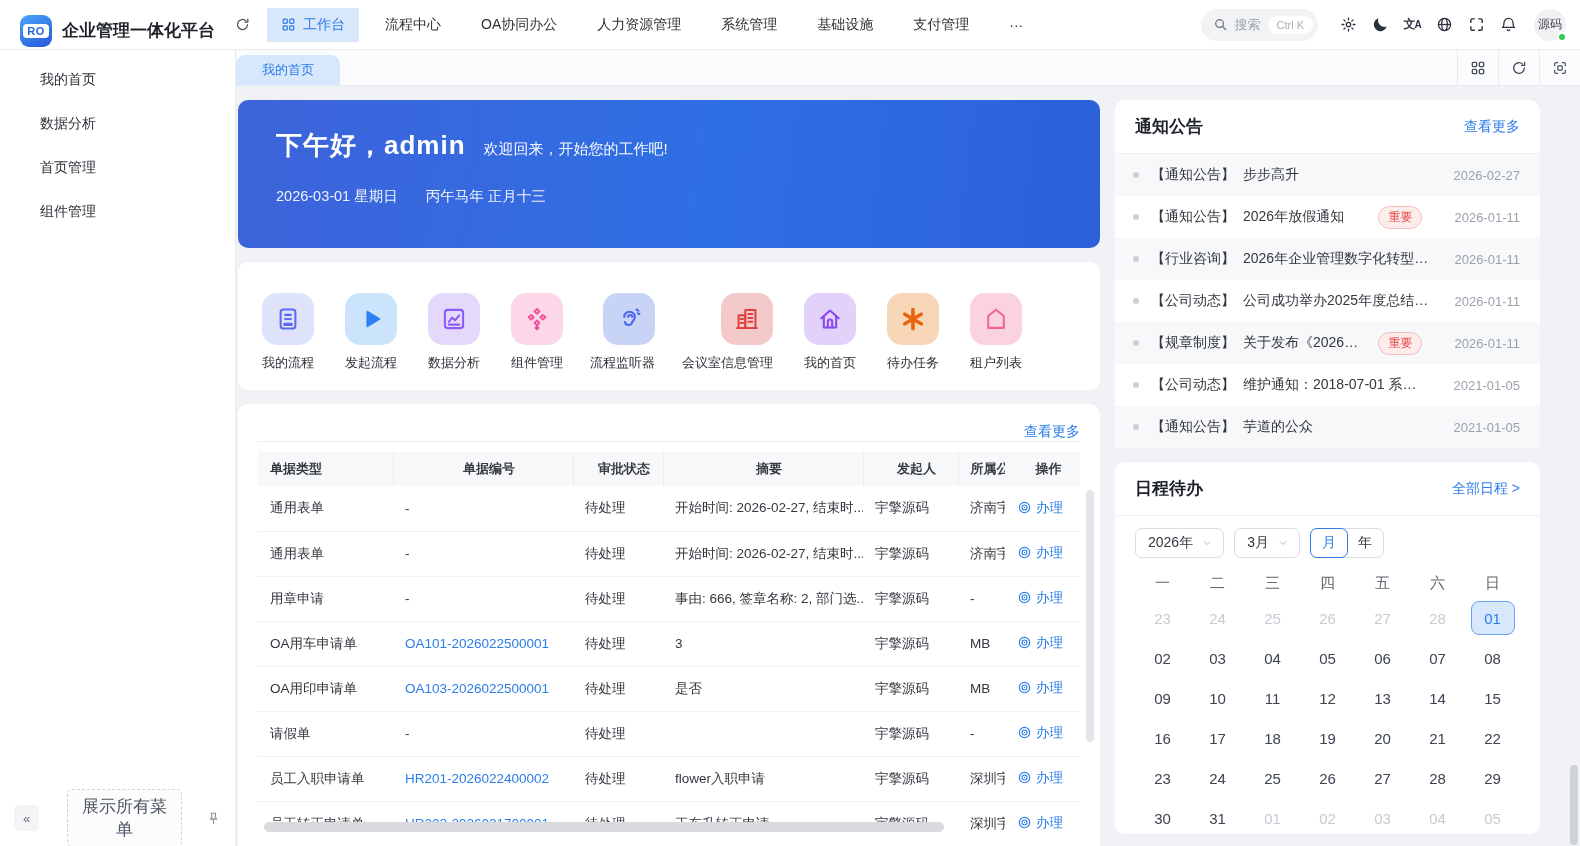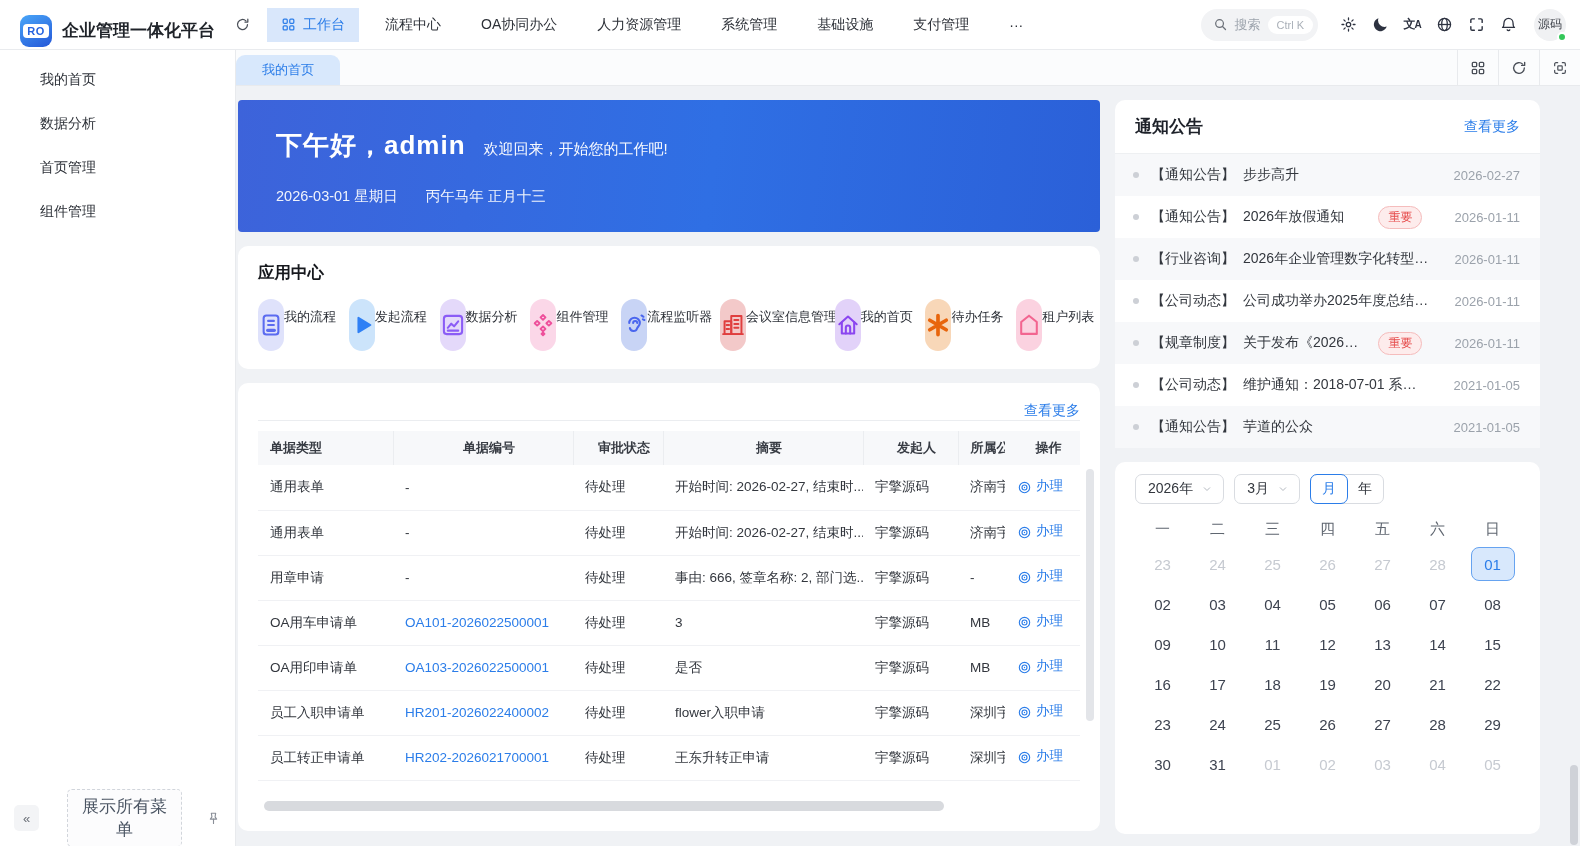--- a/index.html
+++ b/index.html
@@ -52,32 +52,32 @@
   .tab-actions { margin-left:auto; display:flex; height:100%; }
   .tab-act { width:41px; height:100%; display:flex; align-items:center; justify-content:center; border-left:1px solid #e8eaed; color:#4a4f58; background:none; border-top:none; border-right:none; border-bottom:none; cursor:pointer; }
   .tab-act svg { width:16px; height:16px; }
 
   .content { flex:1; display:flex; gap:15px; padding:14px 40px 0 2px; min-height:0; overflow:hidden; }
   .main-col { flex:1; min-width:0; }
   .right-col { width:425px; flex:none; }
   .card { background:#fff; border-radius:10px; }
 
   
-  .banner { height:132px; border-radius:4px; background:linear-gradient(97deg,#3d63da 0%,#2f6fe4 55%,#2b60d8 100%); color:#fff; padding:28px 38px; }
+  .banner { height:148px; border-radius:10px; background:linear-gradient(97deg,#3d63da 0%,#2f6fe4 55%,#2b60d8 100%); color:#fff; padding:28px 38px; }
   .banner-line1 { display:flex; align-items:baseline; }
   .greeting { font-size:26px; font-weight:700; letter-spacing:1px; }
   .welcome { font-size:15px; margin-left:18px; opacity:.96; }
   .banner-line2 { margin-top:24px; font-size:14.5px; opacity:.92; display:flex; }
   .lunar { margin-left:28px; }
 
   
   .app-center { margin-top:14px; padding:16px 20px 18px; }
   .sec-title { font-size:16.5px; font-weight:700; color:#16181d; }
   .apps-row { display:flex; margin-top:15px; gap:27px; }
-  .app-item { display:flex; flex-direction:row; align-items:flex-start; min-width:56px; cursor:pointer; }
+  .app-item { display:flex; flex-direction:column; align-items:flex-end; min-width:56px; cursor:pointer; }
   .app-tile { width:52px; height:52px; border-radius:15px; display:flex; align-items:center; justify-content:center; }
   .app-tile svg { width:26px; height:26px; }
   .app-label { margin-top:9px; font-size:13px; color:#2d3138; white-space:nowrap; }
 
   
   .tasks-card { margin-top:14px; padding:16px 20px 0; height:448px; overflow:hidden; }
   .tasks-head { display:flex; align-items:flex-start; border-bottom:1px solid #ebedf0; }
   .task-tabs { display:flex; gap:27px; }
   .task-tab { position:relative; padding-bottom:13px; font-size:15px; color:#2c2f36; cursor:pointer; white-space:nowrap; }
   .task-tab.active::after { content:''; position:absolute; left:0; right:0; bottom:-1px; height:3px; border-radius:2px; background:#2b7de9; }
@@ -85,21 +85,21 @@
   .t-badge.one { padding:3px 7px; }
   .more-link { margin-left:auto; color:#2b7de9; font-size:14px; padding-top:3px; cursor:pointer; text-decoration:none; white-space:nowrap; }
   .table-wrap { position:relative; margin-top:10px; }
   table { border-collapse:collapse; table-layout:fixed; width:822px; }
   thead th { background:#f7f8fa; font-size:13px; font-weight:700; color:#383c44; text-align:left; height:34px; padding:0 0 0 12px; overflow:hidden; white-space:nowrap; }
   thead th + th { border-left:1px solid #ebedf0;text-align:center; }
   tbody td { height:45px; font-size:13.5px; color:#33373e; border-bottom:1px solid #f0f1f4; padding:0 0 0 12px; overflow:hidden; white-space:nowrap; }
   td.code a { color:#2b7de9; text-decoration:none; cursor:pointer; }
   td.action, th.action { box-shadow:-8px 0 8px -8px rgba(0,0,0,.18); background:#fff; }
   th.action { background:#f7f8fa; border-left:none !important; }
-  .act-btn { display:inline-flex; align-items:flex-end; gap:4px; color:#2b7de9; font-size:13.5px; background:none; border:none; cursor:pointer; font-family:inherit; }
+  .act-btn { display:inline-flex; align-items:center; gap:4px; color:#2b7de9; font-size:13.5px; background:none; border:none; cursor:pointer; font-family:inherit; }
   .act-btn svg { width:15px; height:15px; }
   .vscroll { position:absolute; right:-14px; top:38px; width:8px; height:252px; }
   .vthumb { width:8px; height:100%; background:#e3e5e9; border-radius:4px; }
   .hscroll { position:absolute; left:6px; top:370px; width:680px; height:10px; background:#d8dade; border-radius:5px; }
 
   
   .panel-head { display:flex; align-items:center; padding:15px 20px; border-bottom:1px solid #eef0f2; }
   .panel-title { font-size:17px; font-weight:700; color:#1d2129; }
   .panel-more { margin-left:auto; color:#2b7de9; font-size:14px; text-decoration:none; cursor:pointer; }
   .notice-list { list-style:none; }
@@ -315,21 +315,20 @@
               <span class="greeting">下午好，admin</span>
               <span class="welcome">欢迎回来，开始您的工作吧!</span>
             </div>
             <div class="banner-line2">
               <span>2026-03-01 星期日</span>
               <span class="lunar">丙午马年 正月十三</span>
             </div>
           </section>
 
           <section class="card app-center">
-            <div class="sec-title">应用中心</div>
             <div class="apps-row" id="apps-row">
                 <div class="app-item">
                   <div class="app-tile" style="background: rgb(223, 226, 251); color: rgb(91, 107, 240);">
                     <svg viewBox="0 0 24 24">
                       <g fill="none" stroke="currentColor" stroke-width="1.9" stroke-linecap="round">
                         <rect x="5.2" y="3.2" width="13.6" height="17.6" rx="2.6"></rect>
                         <path d="M9.3 8.2h5.4M9.3 12h5.4"></path>
                         <path d="M8.9 16.9h6.2" stroke-width="3"></path>
                       </g>
                     </svg>
@@ -535,20 +534,40 @@
                           <span>办理</span>
                         </button></td>
                     </tr>
                     <tr>
                       <td>OA用印申请单</td>
                       <td class="code"><a>OA103-2026022500001</a></td>
                       <td>待处理</td>
                       <td>是否</td>
                       <td>宇擎源码</td>
                       <td>MB</td>
+                      <td class="action"><button class="act-btn">
+                          <span>
+                            <svg viewBox="0 0 24 24">
+                              <g fill="none" stroke="currentColor" stroke-width="1.8">
+                                <circle cx="12" cy="12" r="8.3"></circle>
+                                <circle cx="12" cy="12" r="4"></circle>
+                                <circle cx="12" cy="12" r="1.1" fill="currentColor" stroke="none"></circle>
+                              </g>
+                            </svg>
+                          </span>
+                          <span>办理</span>
+                        </button></td>
+                    </tr>
+                    <tr>
+                      <td>请假单</td>
+                      <td class="code">-</td>
+                      <td>待处理</td>
+                      <td></td>
+                      <td>宇擎源码</td>
+                      <td>-</td>
                       <td class="action"><button class="act-btn">
                           <span>
                             <svg viewBox="0 0 24 24">
                               <g fill="none" stroke="currentColor" stroke-width="1.8">
                                 <circle cx="12" cy="12" r="8.3"></circle>
                                 <circle cx="12" cy="12" r="4"></circle>
                                 <circle cx="12" cy="12" r="1.1" fill="currentColor" stroke="none"></circle>
                               </g>
                             </svg>
                           </span>
@@ -655,20 +674,24 @@
                 <li class="notice-item alt">
                   <span class="n-dot"></span>
                   <span class="n-cat">【通知公告】</span>
                   <span class="n-title">芋道的公众</span>
                   <span class="n-date">2021-01-05</span>
                 </li>
               </ul>
           </section>
 
           <section class="card schedule-card">
+            <div class="panel-head">
+              <span class="panel-title">日程待办</span>
+              <a class="panel-more">全部日程 &gt;</a>
+            </div>
             <div class="cal-body">
               <div class="cal-controls">
                 <button class="sel-btn">
                   <span>2026年</span>
                   <span class="chev">
                       <svg viewBox="0 0 24 24">
                         <path fill="none" stroke="currentColor" stroke-width="2" stroke-linecap="round" stroke-linejoin="round" d="M6.5 9.5 12 15l5.5-5.5"></path>
                       </svg>
                     </span>
                 </button>

